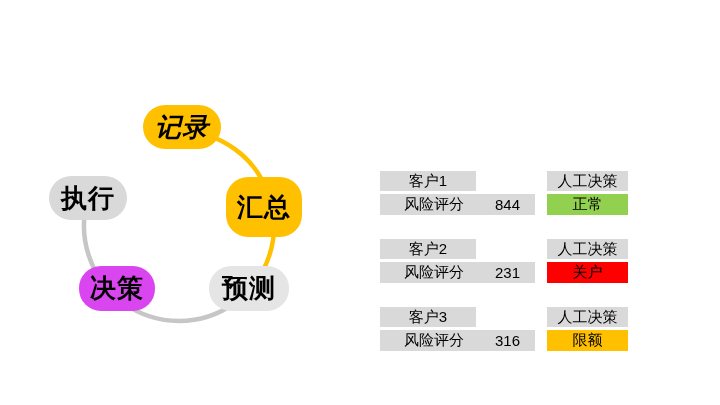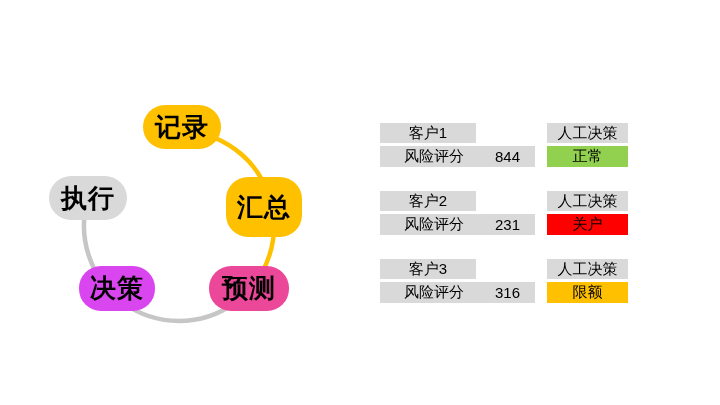--- a/index.html
+++ b/index.html
@@ -41,21 +41,21 @@
     border-radius: 22px;
     display: flex;
     align-items: center;
     justify-content: center;
     font-size: 26px;
     font-weight: bold;
     color: #000000;
     letter-spacing: 1px;
     z-index: 2;
   }
-  .node-record    { left: 143px; top: 105px; width: 78px; height: 44px; }
+  .node-record    { left: 143px; top: 105px; width: 78px; height: 44px; font-style: italic; }
   .node-summarize { left: 226px; top: 177px; width: 76px; height: 60px; }
   .node-predict   { left: 209px; top: 266px; width: 80px; height: 45px; }
   .node-decide    { left: 79px;  top: 266px; width: 76px; height: 45px; }
   .node-execute   { left: 49px;  top: 176px; width: 78px; height: 44px; text-align: center; }
 
   
   .cust {
     position: absolute;
     left: 380px;
     width: 248px;
@@ -67,20 +67,21 @@
   .cell {
     position: absolute;
     background: #d9d9d9;
     color: #000000;
     font-size: 15px;
     text-align: center;
     display: flex;
     align-items: center;
     justify-content: center;
     white-space: nowrap;
+    margin-top: 48px;
   }
   .cell.name    { left: 0;     top: 0;    width: 96px; height: 20px; }
   .cell.slabel  { left: 0;     top: 23px; width: 108px; height: 21px; }
   .cell.svalue  { left: 100px; top: 23px; width: 55px; height: 21px; }
   .cell.dlabel  { left: 167px; top: 0;    width: 81px; height: 20px; }
   .cell.dvalue  { left: 167px; top: 23px; width: 81px; height: 21px; }
 </style>
 </head>
 <body>
 
@@ -88,21 +89,21 @@
 
   <div class="diagram">
     <svg width="360" height="405" viewBox="0 0 360 405">
 
       <path class="arc-gray" d="M 234.8 302.9 A 95 95 0 0 1 88.7 196.6"></path>
 
       <path class="arc-gold" d="M 179 131 A 95 95 0 0 1 234.8 302.9"></path>
     </svg>
     <div class="node node-record" style="background-color: rgb(255, 192, 0);">记录</div>
     <div class="node node-summarize" style="background-color: rgb(255, 192, 0);">汇总</div>
-    <div class="node node-predict" style="background-color: #ec4899;">预测</div>
+    <div class="node node-predict" style="background-color: #e5e5e5;">预测</div>
     <div class="node node-decide" style="background-color: #d946ef;">决策</div>
     <div class="node node-execute" style="background-color: rgb(217, 217, 217);">执行</div>
   </div>
 
   <div class="cust cust-1">
     <div class="cell name">客户1</div>
     <div class="cell slabel">风险评分</div>
     <div class="cell svalue">844</div>
     <div class="cell dlabel">人工决策</div>
     <div class="cell dvalue" style="background-color: rgb(146, 208, 80);">正常</div>

